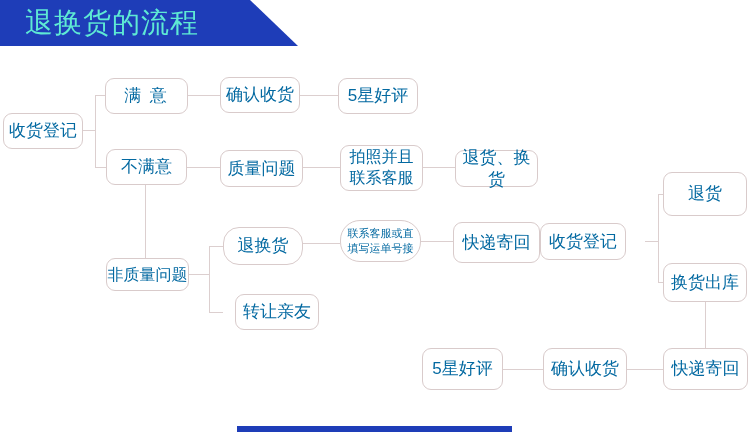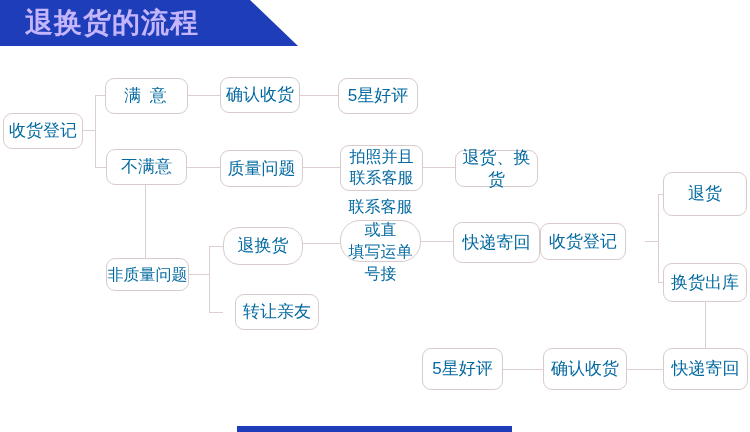--- a/index.html
+++ b/index.html
@@ -8,32 +8,32 @@
     font-family:"Liberation Sans","DejaVu Sans",sans-serif;
   }
   
   #banner{
     position:absolute;left:0;top:0;width:300px;height:46px;
     background:#1e3db8;
     clip-path:polygon(0 0,250px 0,298px 46px,0 46px);
   }
   #banner .title{
     position:absolute;left:25px;top:5px;
-    color:#c4b5fd;font-size:28px;font-weight:bold;letter-spacing:1px;
+    color:#5eead4;font-size:28px;font-weight:normal;letter-spacing:1px;
     line-height:36px;white-space:nowrap;
   }
   
   .node{
     position:absolute;box-sizing:border-box;
     background:#ffffff;border:1.5px solid #d9cbcb;border-radius:9px;
     display:flex;align-items:center;justify-content:center;
     color:#0369a1;font-size:17px;text-align:center;
     white-space:pre-line;line-height:1.25;z-index:2;
   }
-  .node.small{font-size:16px;line-height:1.4;letter-spacing:0;border-radius:20px;}
+  .node.small{font-size:11px;line-height:1.4;letter-spacing:0;border-radius:20px;}
   .node.two-line{font-size:16px;line-height:1.3;text-align:center;}
   .node.spaced{letter-spacing:2px;}
   
   .h,.v{position:absolute;background:#dccfcf;z-index:1;}
   .h{height:1px;}
   .v{width:1px;}
   
   #bottom-bar{
     position:absolute;left:237px;top:426px;width:275px;height:6px;
     background:#1e3db8;

